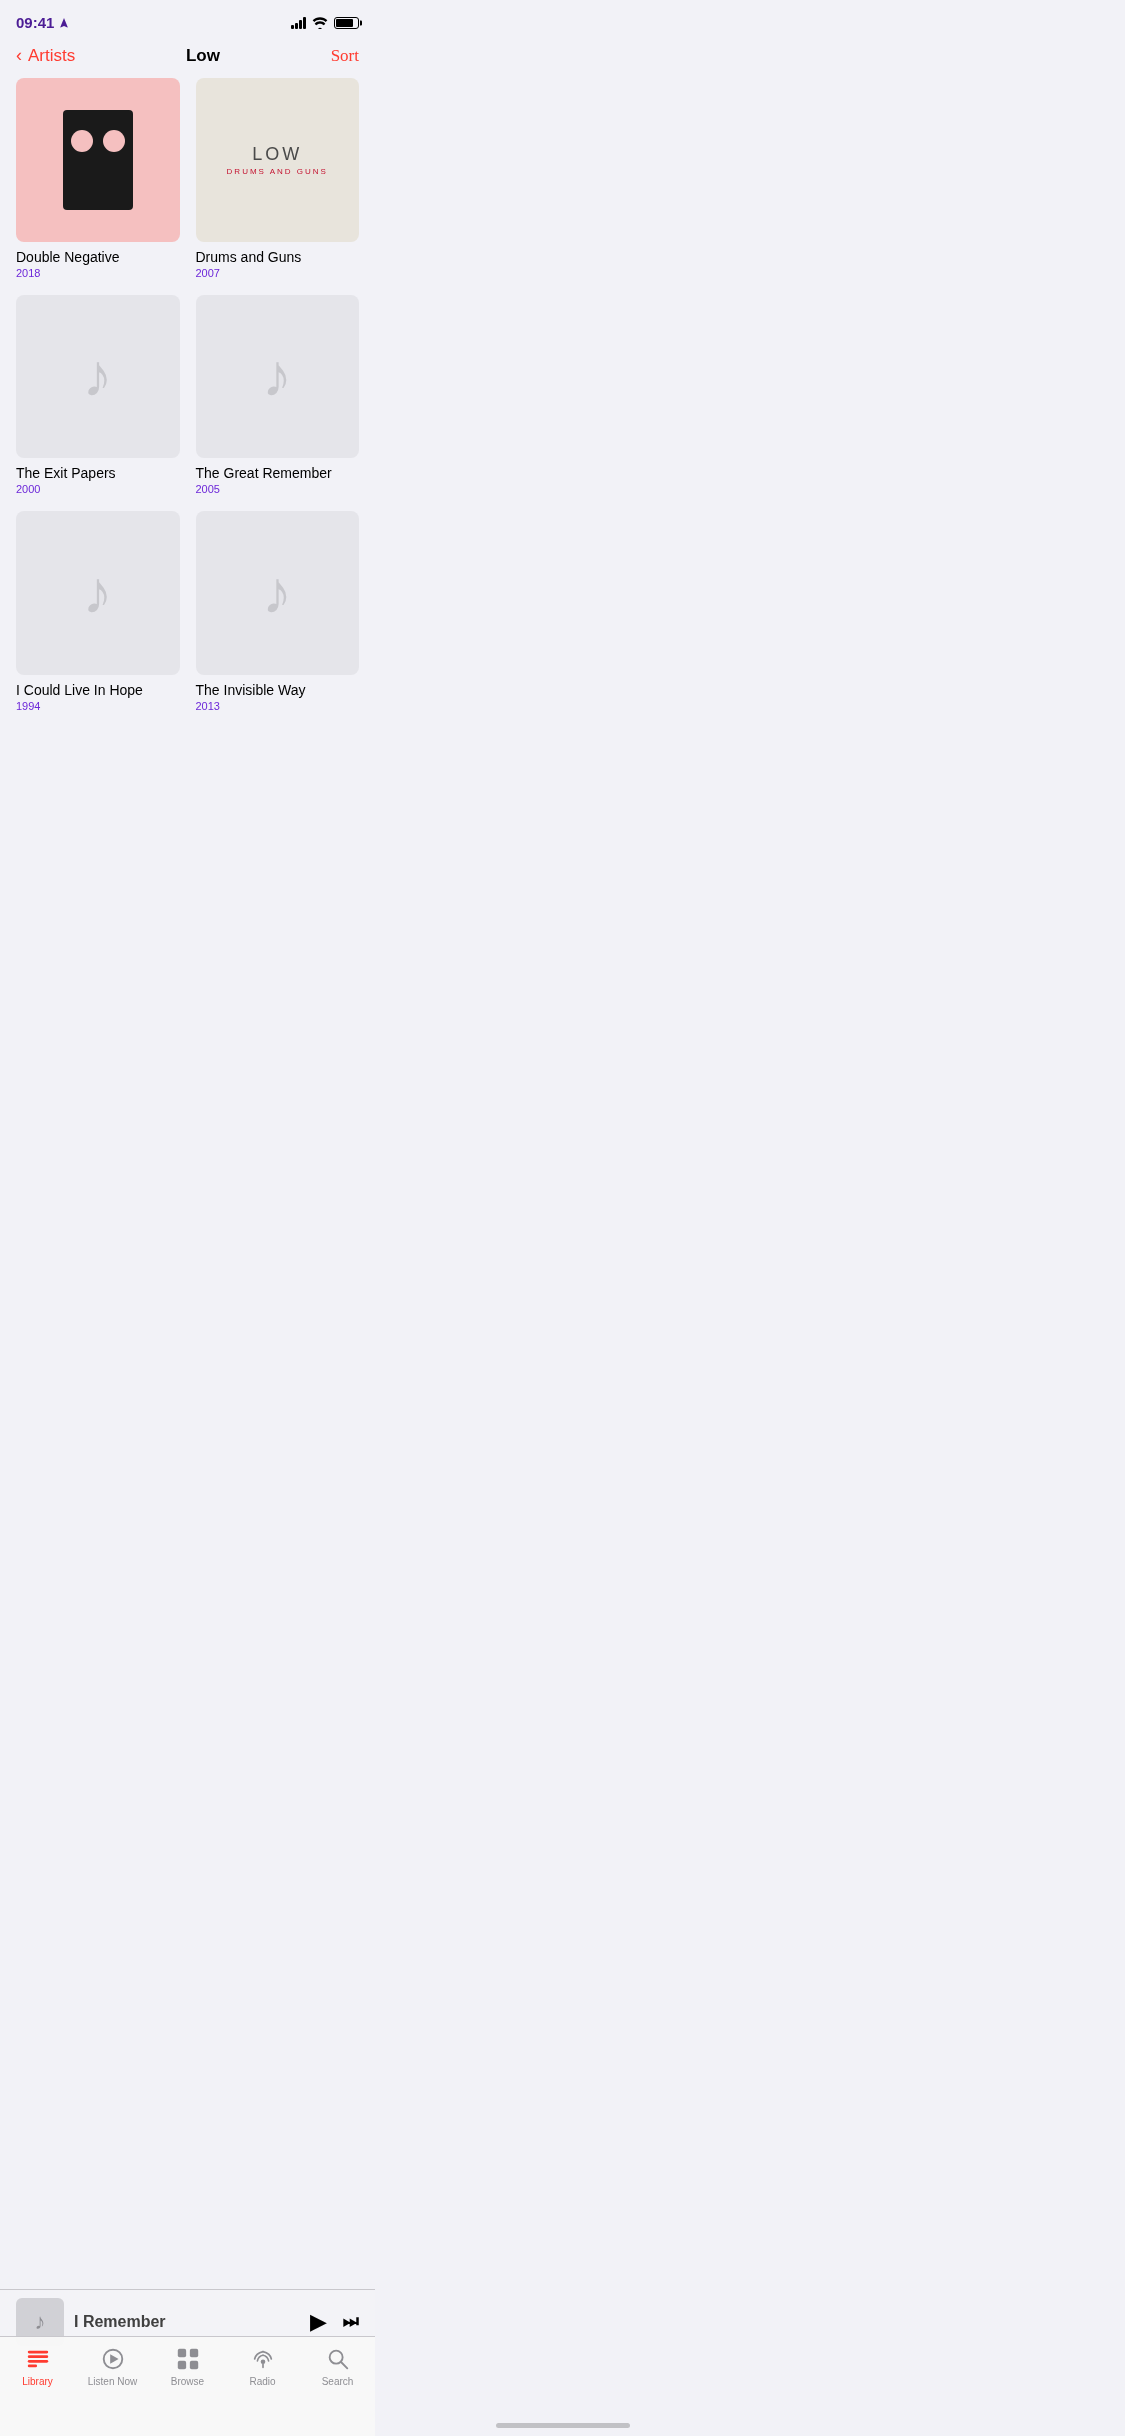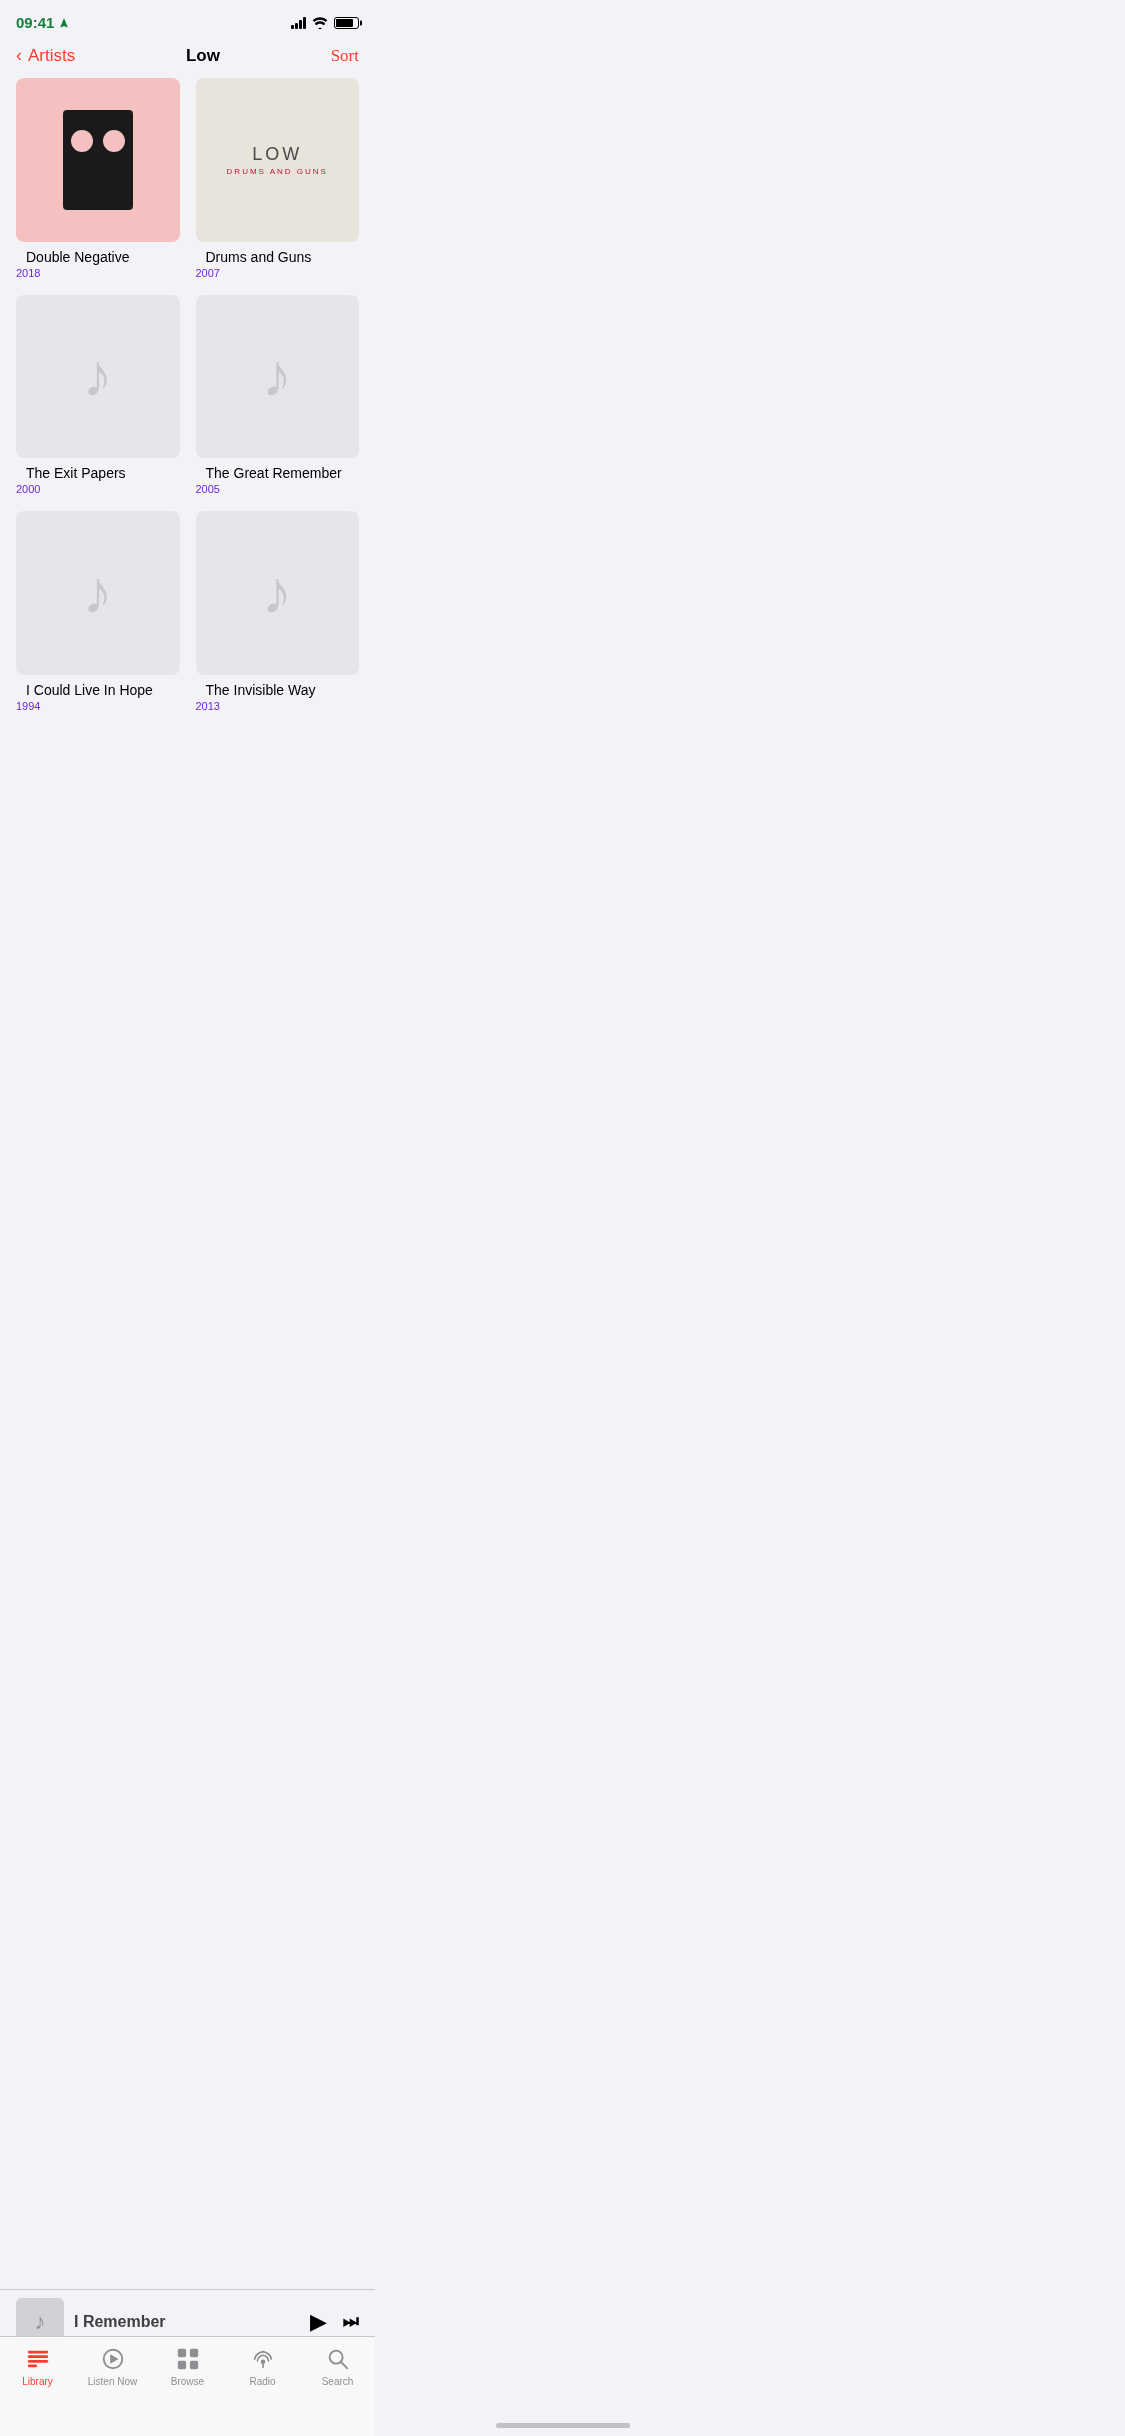--- a/index.html
+++ b/index.html
@@ -18,21 +18,21 @@
     .status-bar {
       display: flex;
       justify-content: space-between;
       align-items: center;
       padding: 14px 16px 6px;
       background: #f2f2f7;
     }
     .status-time {
       font-size: 15px;
       font-weight: 600;
-      color: #15803d;
+      color: #4c1d95;
       display: flex;
       align-items: center;
       gap: 4px;
     }
     .status-icons {
       display: flex;
       align-items: center;
       gap: 6px;
     }
     .signal-bars {
@@ -190,21 +190,20 @@
       font-size: 8px;
       color: #c41230;
       letter-spacing: 2px;
     }
 
     .album-name {
       font-size: 14px;
       font-weight: 400;
       color: #000;
       line-height: 1.3;
-      margin-left: 10px;
     }
     .album-year {
       font-size: 11px;
       color: #6d28d9;
       margin-top: 1px;
     }
 
     
     .mini-player {
       position: fixed;

